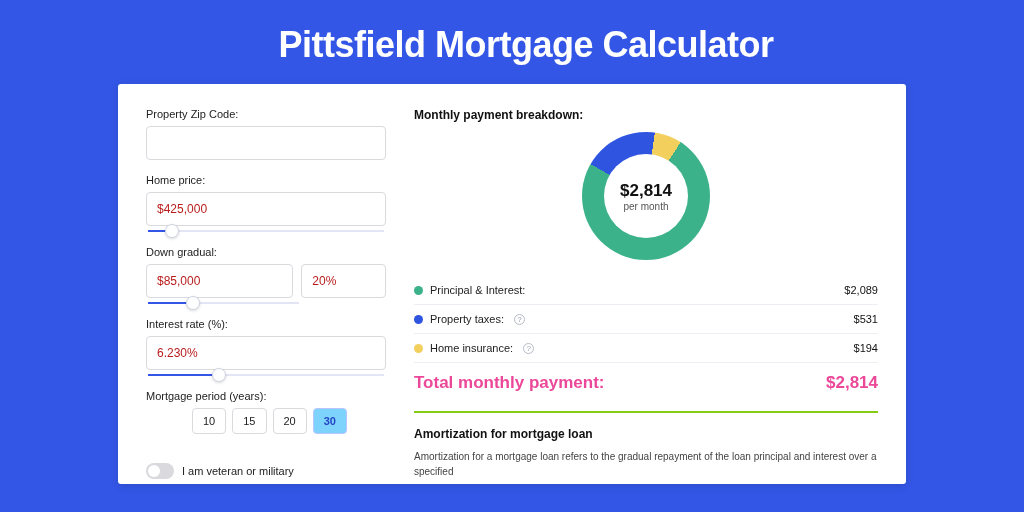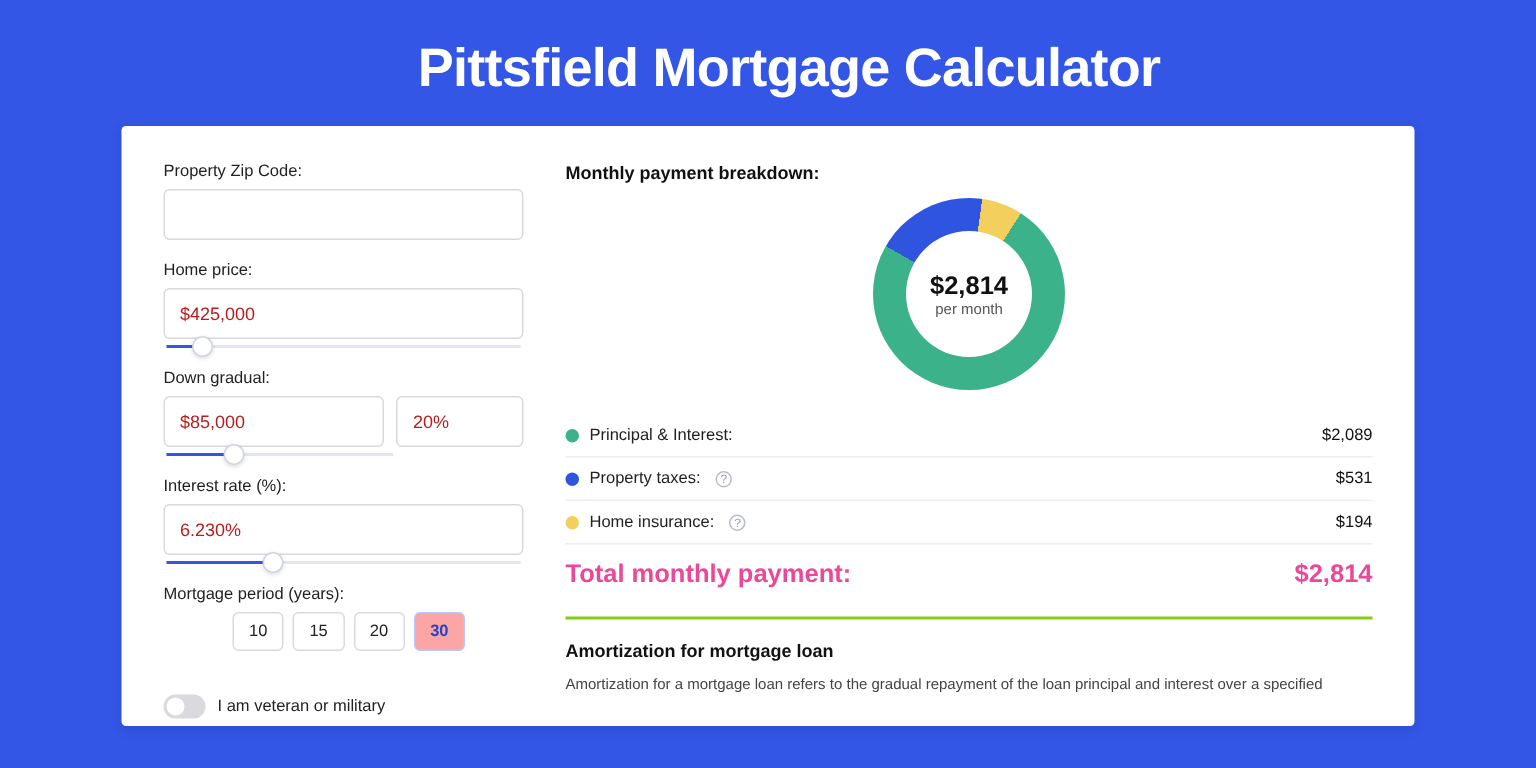--- a/index.html
+++ b/index.html
@@ -14,21 +14,21 @@
     text-align: center;
     color: #fff;
     font-size: 36px;
     font-weight: 700;
     padding: 24px 0 18px;
     letter-spacing: -0.5px;
     margin-left: 28px;
   }
   .card {
     background: #fff;
-    width: 862px;
+    width: 788px;
     margin: 0 auto;
     border-radius: 3px;
     padding: 24px 28px 0;
     display: flex;
     gap: 28px;
     box-shadow: 0 2px 8px rgba(0,0,0,0.12);
     height: 400px;
     overflow: hidden;
   }
   .left-col { width: 240px; flex-shrink: 0; }
@@ -82,21 +82,21 @@
   .period-btn {
     border: 1px solid #d9d9de;
     background: #fff;
     border-radius: 4px;
     font-size: 11px;
     padding: 6px 10px;
     cursor: pointer;
     color: #222;
   }
   .period-btn.selected {
-    background: #fca5a5;
+    background: #7dd3fc;
     border-color: #b7c6ff;
     color: #2544c4;
     font-weight: 600;
   }
   .toggle-row { display: flex; align-items: center; gap: 8px; margin-top: 29px; }
   .toggle {
     width: 28px; height: 16px; background: #d9d9de; border-radius: 10px; position: relative;
   }
   .toggle-knob {
     position: absolute; left: 2px; top: 2px; width: 12px; height: 12px;

